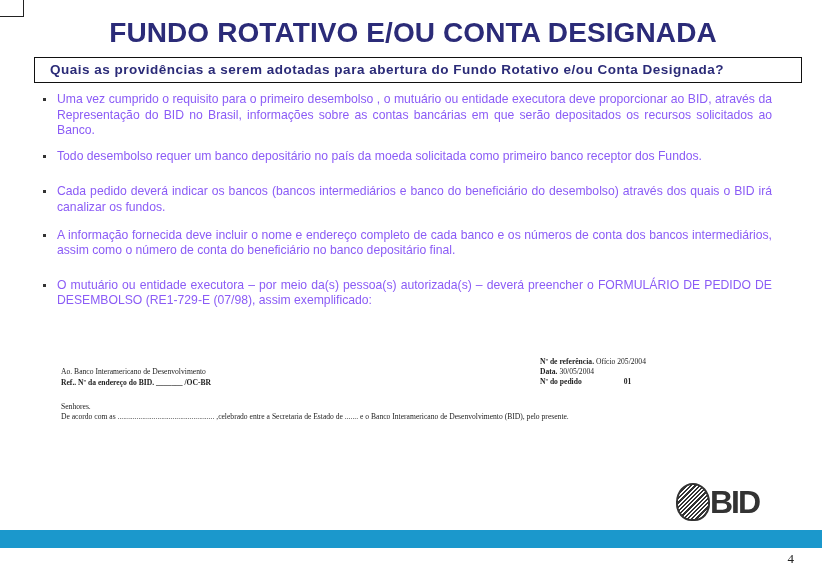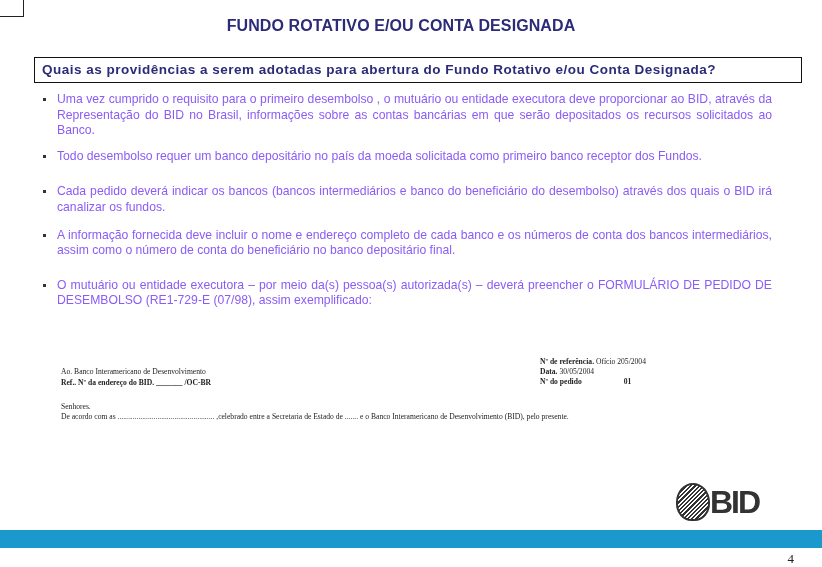--- a/index.html
+++ b/index.html
@@ -6,29 +6,29 @@
     body {
       width: 822px; height: 567px; position: relative; overflow: hidden;
       background: #ffffff; font-family: "Liberation Sans", sans-serif; color: #1a1a1a;
     }
     .corner-box {
       position: absolute; left: 0; top: 0; width: 24px; height: 17px;
       border: 1px solid #222; border-left: none; border-top: none; box-sizing: border-box;
     }
     .title {
       position: absolute; left: 0; top: 17px; width: 802px; text-align: center;
-      font-size: 16px; font-weight: bold; color: #2b2b78; letter-spacing: 0.1px;
-      padding-left: 0;
+      font-size: 28px; font-weight: bold; color: #2b2b78; letter-spacing: 0.1px;
+      padding-left: 12px;
     }
     .title span { display: inline-block; margin-left: 0; }
     .question-box {
       position: absolute; left: 34px; top: 57px; width: 768px; height: 26px;
       border: 1px solid #111; box-sizing: border-box;
       font-size: 13.5px; font-weight: bold; color: #2b2b78;
-      padding-left: 7px; line-height: 24px; letter-spacing: 0.5px; white-space: nowrap;
+      padding-left: 15px; line-height: 24px; letter-spacing: 0.5px; white-space: nowrap;
     }
     .bullets {
       position: absolute; left: 40px; top: 92px; width: 732px;
       font-size: 12.2px; line-height: 15.6px; color: #8b5cf6;
     }
     .bullet {
       position: relative; padding-left: 17px; text-align: justify;
     }
     .bullet::before {
       content: ""; position: absolute; left: 3px; top: 6px; width: 3px; height: 3px; background: #333;

